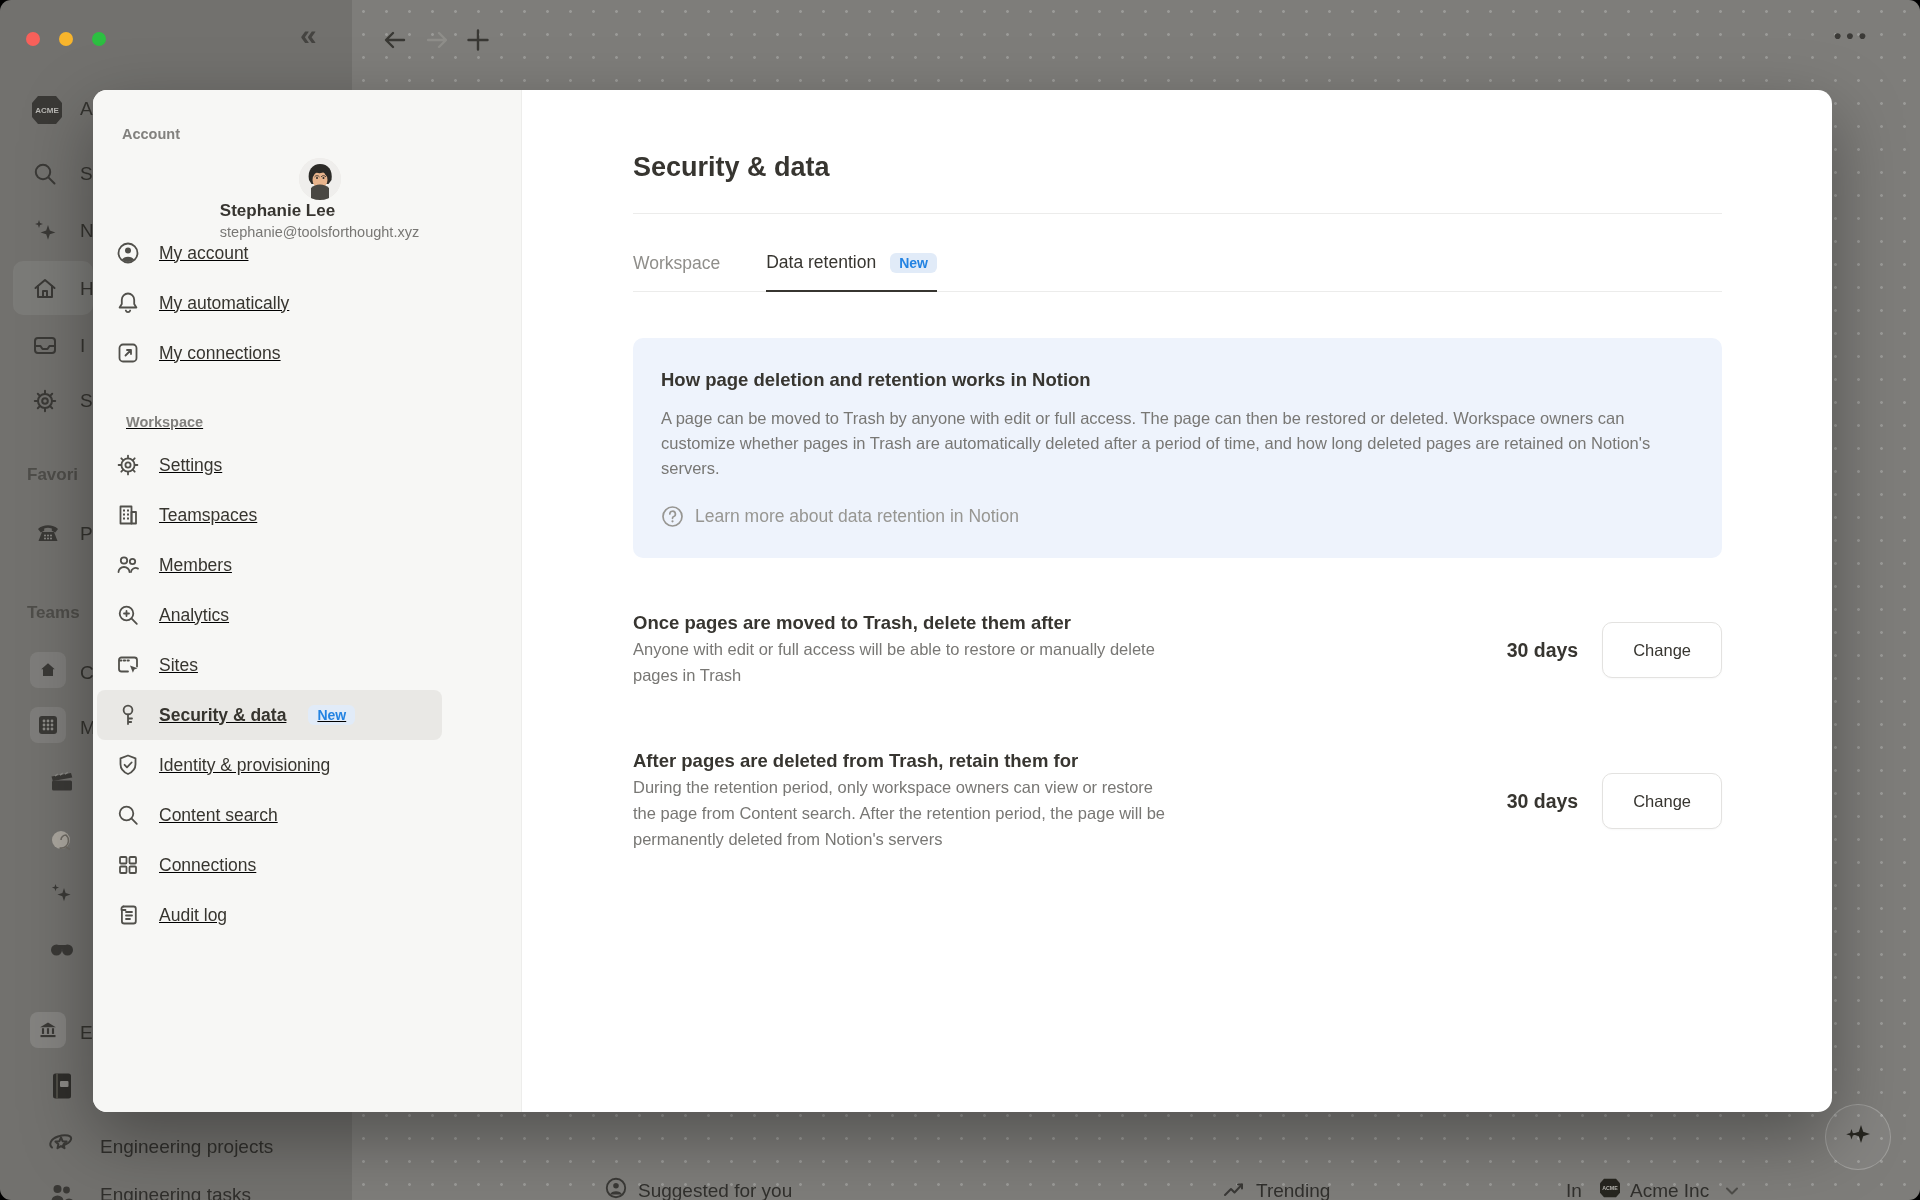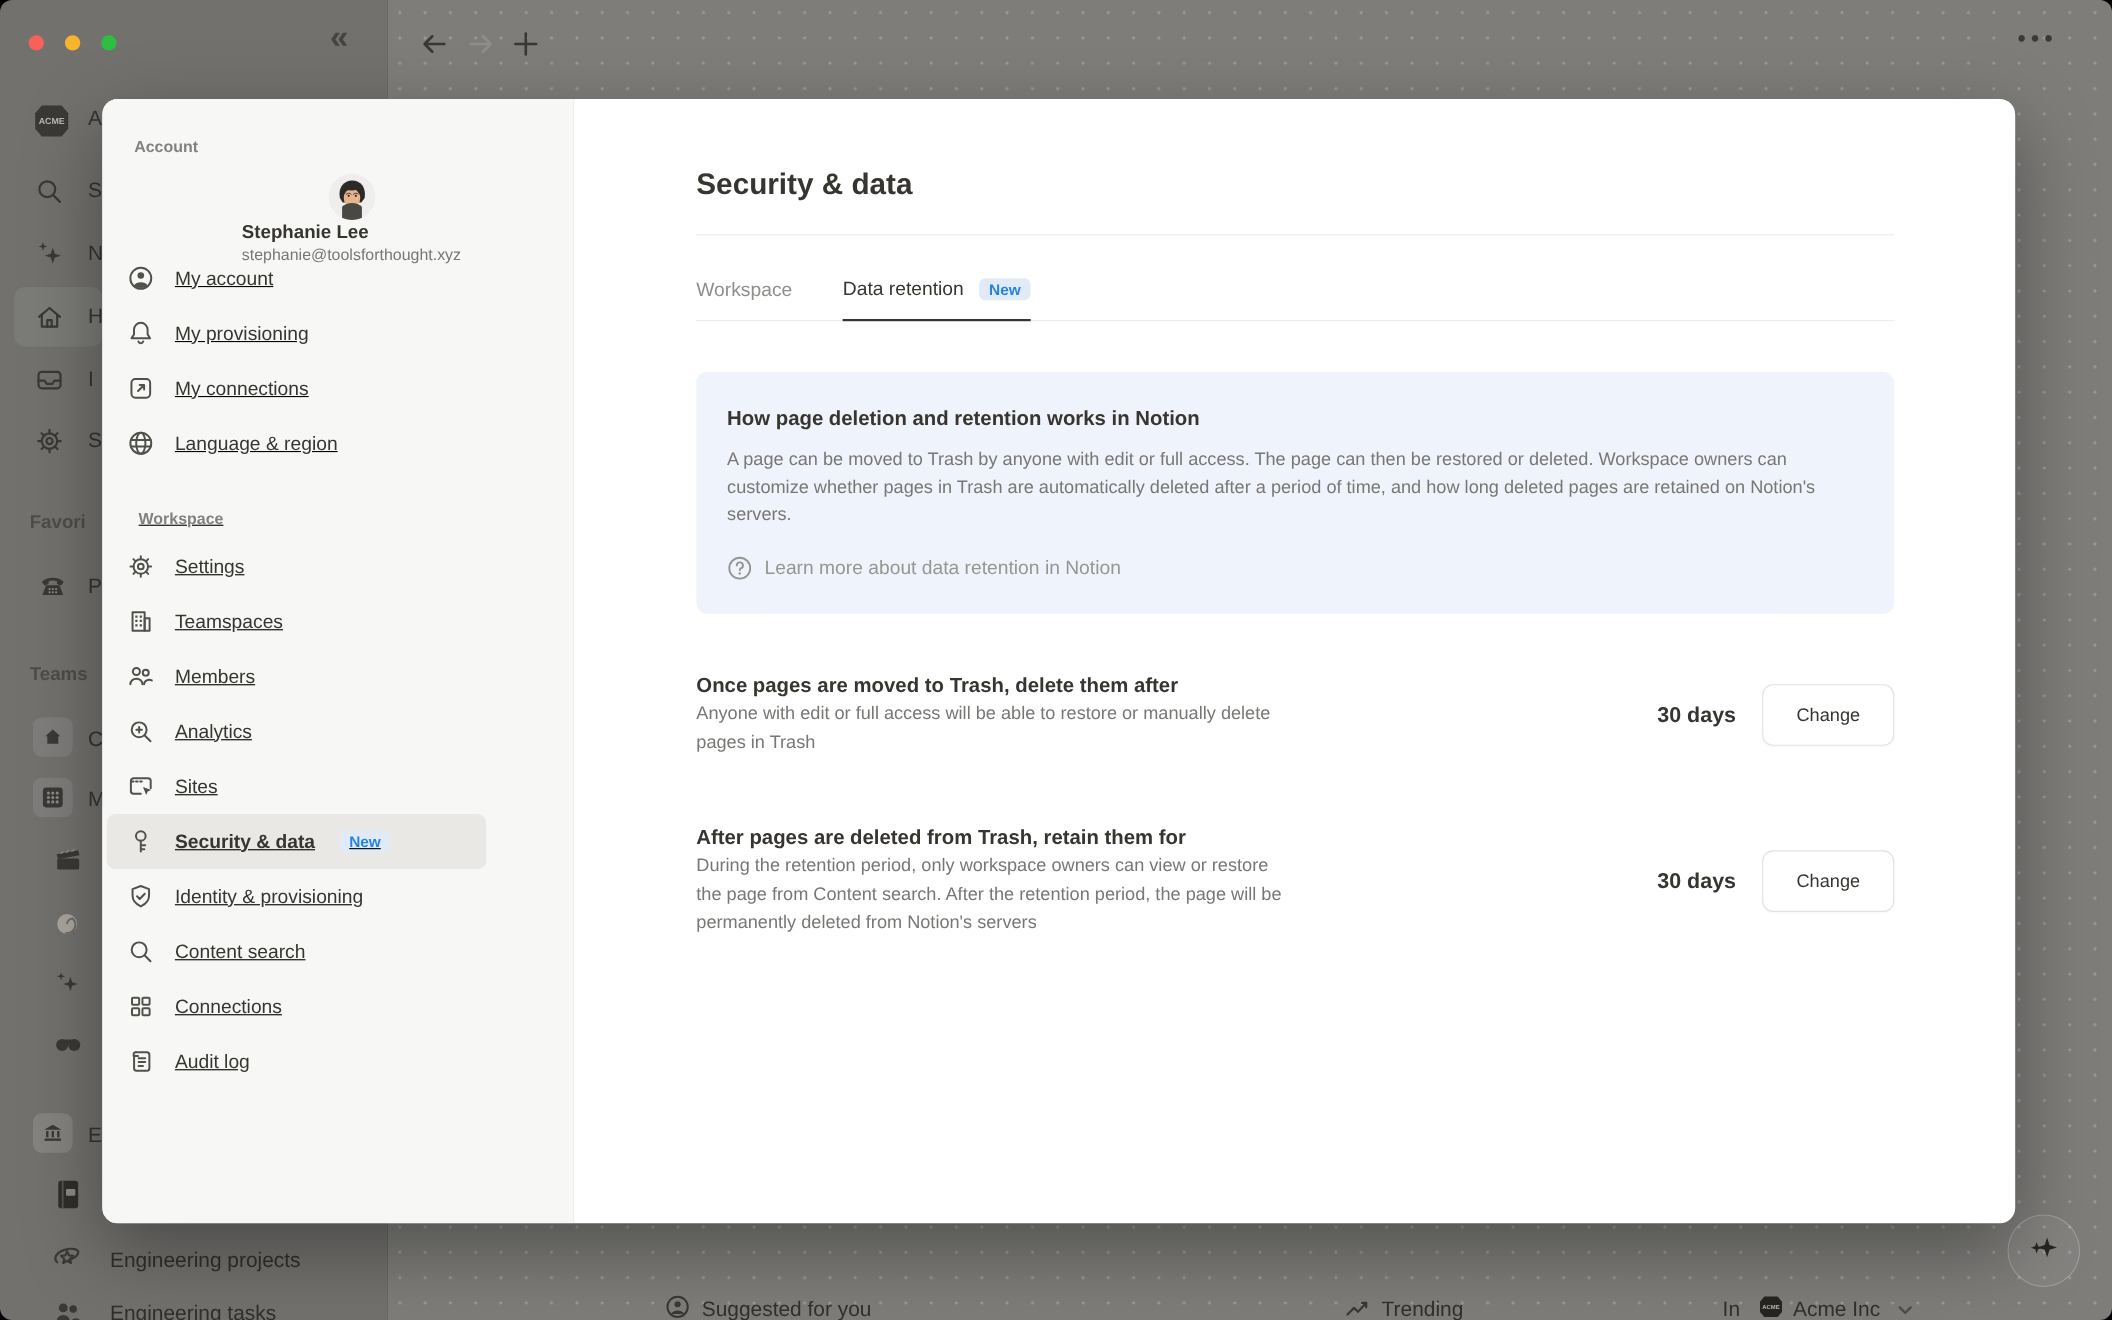--- a/index.html
+++ b/index.html
@@ -307,40 +307,30 @@
           </span>
           <span class="ni-label">My account</span>
         </div>
         <div class="nav-item">
           <span class="ni-icon">
             <svg width="26" height="26" viewBox="0 0 26 26">
                   <path class="st" d="M13 3.5 a6.2 6.2 0 0 1 6.2 6.2 v4.3 l2.2 3.5 H4.6 l2.2 -3.5 V9.7 A6.2 6.2 0 0 1 13 3.5 Z"></path>
                   <path class="st" d="M10.8 20.5 a2.3 2.3 0 0 0 4.4 0"></path>
                 </svg>
           </span>
-          <span class="ni-label">My provisioning</span>
+          <span class="ni-label">My automatically</span>
         </div>
         <div class="nav-item">
           <span class="ni-icon">
             <svg width="26" height="26" viewBox="0 0 26 26">
                   <rect class="st" x="4.5" y="4.5" width="17" height="17" rx="3.5"></rect>
                   <path class="st" d="M10.5 15.5 L16 10 M12 10 h4 v4"></path>
                 </svg>
           </span>
           <span class="ni-label">My connections</span>
-        </div>
-        <div class="nav-item">
-          <span class="ni-icon">
-            <svg width="26" height="26" viewBox="0 0 26 26">
-                  <circle class="st" cx="13" cy="13" r="9.5"></circle>
-                  <ellipse class="st" cx="13" cy="13" rx="4.2" ry="9.5"></ellipse>
-                  <path class="st" d="M4 10 h18 M4 16 h18"></path>
-                </svg>
-          </span>
-          <span class="ni-label">Language &amp; region</span>
         </div>
 
         <div class="side-ws-label">Workspace</div>
 
         <div class="nav-item">
           <span class="ni-icon">
             <svg width="26" height="26" viewBox="0 0 26 26">
                   <circle class="st" cx="13" cy="13" r="6.6"></circle>
                   <circle class="st" cx="13" cy="13" r="2.6"></circle>
                   <path class="st" stroke-width="2.4" d="M19.6 13 h2.8 M17.7 17.7 l2 2 M13 19.6 v2.8 M8.3 17.7 l-2 2 M6.4 13 H3.6 M8.3 8.3 l-2 -2 M13 6.4 V3.6 M17.7 8.3 l2 -2"></path>

